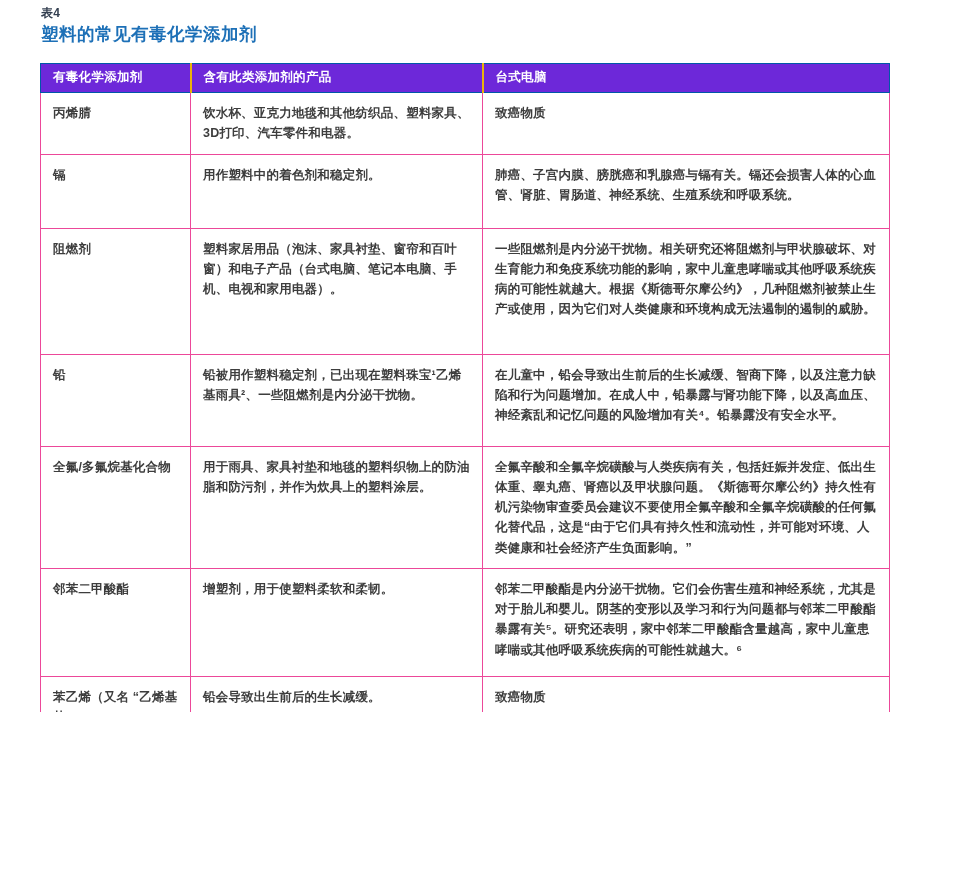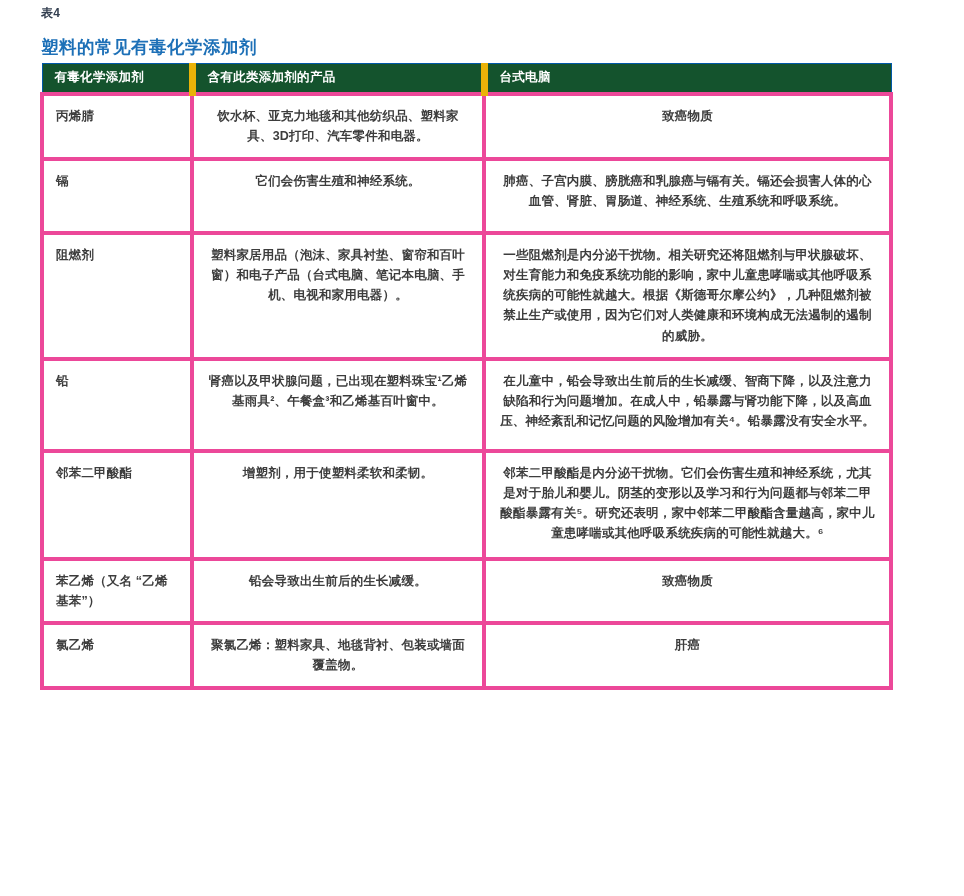--- a/index.html
+++ b/index.html
@@ -16,58 +16,58 @@
   .table-label {
     font-size: 12px;
     font-weight: 600;
     color: #333f50;
     letter-spacing: 0.2px;
   }
   .page-title {
     font-size: 17.5px;
     font-weight: 800;
     color: #1d70b7;
-    margin-top: 13px;
+    margin-top: 0;
     letter-spacing: 0.5px;
   }
   table.additives {
     position: absolute;
     left: 40px;
     top: 63px;
     width: 849px;
     border-collapse: collapse;
     table-layout: fixed;
   }
   col.c1 { width: 150px; }
   col.c2 { width: 292px; }
   col.c3 { width: 407px; }
   th {
-    background: #14532d;
+    background: #6d28d9;
     color: #ffffff;
     font-size: 12.5px;
     font-weight: 700;
     text-align: left;
     padding: 5px 12px 6px 12px;
     height: 29px;
     border: 1px solid #0058a8;
     letter-spacing: 0.3px;
   }
-  th + th { border-left: 7px solid #eab308; }
+  th + th { border-left: 2px solid #eab308; }
   td {
     vertical-align: top;
-    border: 4px solid #ec4899;
+    border: 1px solid #ec4899;
     padding: 10px 12px 10px 12px;
     font-size: 12.5px;
     font-weight: 600;
     color: #3d3d3d;
     line-height: 1.62;
     letter-spacing: 0.2px;
     overflow: hidden;
   }
-  td p { margin: 0 0 9px 0; text-align: center; }
+  td p { margin: 0 0 9px 0; }
   td p:last-child { margin: 0; }
   td.additive { font-weight: 700; }
   
   tr.r0 { height: 55px; }
   tr.r1 { height: 108px; }
   tr.r2 { height: 74px; }
   tr.r3 { height: 126px; }
   tr.r4 { height: 92px; }
   tr.r5 { height: 110px; }
   tr.r6 { height: 108px; margin-left: 11px; }
@@ -103,42 +103,51 @@
       <td class="products">
             <p>饮水杯、亚克力地毯和其他纺织品、塑料家具、3D打印、汽车零件和电器。</p>
           </td>
       <td class="health">
             <p>致癌物质</p>
           </td>
     </tr>
         <tr class="r2">
       <td class="additive">镉</td>
       <td class="products">
-            <p>它们会伤害生殖和神经系统。</p>
+            <p>用作塑料中的着色剂和稳定剂。</p>
           </td>
       <td class="health">
             <p>肺癌、子宫内膜、膀胱癌和乳腺癌与镉有关。镉还会损害人体的心血管、肾脏、胃肠道、神经系统、生殖系统和呼吸系统。</p>
           </td>
     </tr>
         <tr class="r3">
       <td class="additive">阻燃剂</td>
       <td class="products">
             <p>塑料家居用品（泡沫、家具衬垫、窗帘和百叶窗）和电子产品（台式电脑、笔记本电脑、手机、电视和家用电器）。</p>
           </td>
       <td class="health">
             <p>一些阻燃剂是内分泌干扰物。相关研究还将阻燃剂与甲状腺破坏、对生育能力和免疫系统功能的影响，家中儿童患哮喘或其他呼吸系统疾病的可能性就越大。根据《斯德哥尔摩公约》，几种阻燃剂被禁止生产或使用，因为它们对人类健康和环境构成无法遏制的遏制的威胁。</p>
           </td>
     </tr>
         <tr class="r4">
       <td class="additive">铅</td>
       <td class="products">
-            <p>肾癌以及甲状腺问题，已出现在塑料珠宝¹乙烯基雨具²、午餐盒³和乙烯基百叶窗中。</p>
+            <p>铅被用作塑料稳定剂，已出现在塑料珠宝¹乙烯基雨具²、一些阻燃剂是内分泌干扰物。</p>
           </td>
       <td class="health">
             <p>在儿童中，铅会导致出生前后的生长减缓、智商下降，以及注意力缺陷和行为问题增加。在成人中，铅暴露与肾功能下降，以及高血压、神经紊乱和记忆问题的风险增加有关⁴。铅暴露没有安全水平。</p>
+          </td>
+    </tr>
+        <tr class="r5">
+      <td class="additive">全氟/多氟烷基化合物</td>
+      <td class="products">
+            <p>用于雨具、家具衬垫和地毯的塑料织物上的防油脂和防污剂，并作为炊具上的塑料涂层。</p>
+          </td>
+      <td class="health">
+            <p>全氟辛酸和全氟辛烷磺酸与人类疾病有关，包括妊娠并发症、低出生体重、睾丸癌、肾癌以及甲状腺问题。《斯德哥尔摩公约》持久性有机污染物审查委员会建议不要使用全氟辛酸和全氟辛烷磺酸的任何氟化替代品，这是“由于它们具有持久性和流动性，并可能对环境、人类健康和社会经济产生负面影响。”</p>
           </td>
     </tr>
         <tr class="r6">
       <td class="additive">邻苯二甲酸酯</td>
       <td class="products">
             <p>增塑剂，用于使塑料柔软和柔韧。</p>
           </td>
       <td class="health">
             <p>邻苯二甲酸酯是内分泌干扰物。它们会伤害生殖和神经系统，尤其是对于胎儿和婴儿。阴茎的变形以及学习和行为问题都与邻苯二甲酸酯暴露有关⁵。研究还表明，家中邻苯二甲酸酯含量越高，家中儿童患哮喘或其他呼吸系统疾病的可能性就越大。⁶</p>
           </td>

